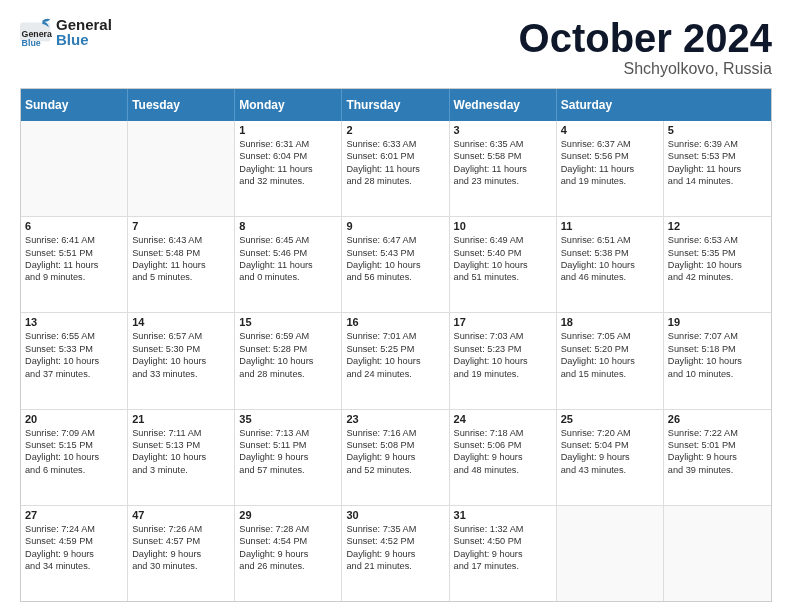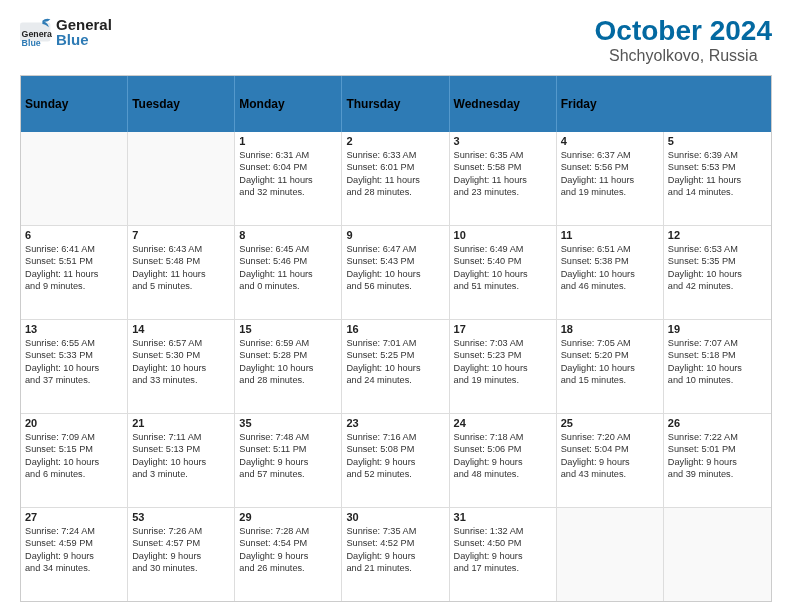--- a/index.html
+++ b/index.html
@@ -20,46 +20,45 @@
     .header {
       display: flex;
       justify-content: space-between;
       align-items: flex-start;
       margin-bottom: 10px;
     }
     .title-block {
       text-align: right;
     }
     .month-title {
-      font-size: 28px;
-      font-weight: bold;
-      color: #0369a1;
+      font-size: 40px;
+      font-weight: bold;
+      color: #0f172a;
       line-height: 1.1;
     }
     .location {
       font-size: 16px;
       color: #555;
-      text-align: center;
     }
     .calendar {
       flex: 1;
       display: flex;
       flex-direction: column;
       border: 1px solid #ccc;
     }
     .cal-header {
       display: grid;
       grid-template-columns: repeat(7, 1fr);
       background: #2e7bb5;
     }
     .cal-header-cell {
-      color: #000000;
+      color: #ffffff;
       font-size: 12px;
       font-weight: bold;
-      padding: 21px 4px;
+      padding: 9px 4px;
       text-align: left;
       border-right: 1px solid #5599cc;
     }
     .cal-header-cell:last-child { border-right: none; }
     .cal-body {
       display: flex;
       flex-direction: column;
       flex: 1;
     }
     .cal-row {
@@ -145,21 +144,21 @@
     </div>
   </div>
 
   <div class="calendar">
     <div class="cal-header">
       <div class="cal-header-cell">Sunday</div>
       <div class="cal-header-cell">Tuesday</div>
       <div class="cal-header-cell">Monday</div>
       <div class="cal-header-cell">Thursday</div>
       <div class="cal-header-cell">Wednesday</div>
-      <div class="cal-header-cell">Friday</div>
+      <div class="cal-header-cell">Saturday</div>
     </div>
     <div class="cal-body" id="cal-body">
     <div class="cal-row">
           <div class="cal-cell empty"></div>
           <div class="cal-cell empty"></div>
           <div class="cal-cell">
             <span class="day-num">1</span>
             <span class="cell-line">Sunrise: 6:31 AM</span>
             <span class="cell-line">Sunset: 6:04 PM</span>
             <span class="cell-line">Daylight: 11 hours</span>
@@ -306,21 +305,21 @@
           </div>
           <div class="cal-cell">
             <span class="day-num">21</span>
             <span class="cell-line">Sunrise: 7:11 AM</span>
             <span class="cell-line">Sunset: 5:13 PM</span>
             <span class="cell-line">Daylight: 10 hours</span>
             <span class="cell-line">and 3 minute.</span>
           </div>
           <div class="cal-cell">
             <span class="day-num">35</span>
-            <span class="cell-line">Sunrise: 7:48 AM</span>
+            <span class="cell-line">Sunrise: 7:13 AM</span>
             <span class="cell-line">Sunset: 5:11 PM</span>
             <span class="cell-line">Daylight: 9 hours</span>
             <span class="cell-line">and 57 minutes.</span>
           </div>
           <div class="cal-cell">
             <span class="day-num">23</span>
             <span class="cell-line">Sunrise: 7:16 AM</span>
             <span class="cell-line">Sunset: 5:08 PM</span>
             <span class="cell-line">Daylight: 9 hours</span>
             <span class="cell-line">and 52 minutes.</span>
@@ -349,21 +348,21 @@
         </div>
         <div class="cal-row">
           <div class="cal-cell">
             <span class="day-num">27</span>
             <span class="cell-line">Sunrise: 7:24 AM</span>
             <span class="cell-line">Sunset: 4:59 PM</span>
             <span class="cell-line">Daylight: 9 hours</span>
             <span class="cell-line">and 34 minutes.</span>
           </div>
           <div class="cal-cell">
-            <span class="day-num">53</span>
+            <span class="day-num">47</span>
             <span class="cell-line">Sunrise: 7:26 AM</span>
             <span class="cell-line">Sunset: 4:57 PM</span>
             <span class="cell-line">Daylight: 9 hours</span>
             <span class="cell-line">and 30 minutes.</span>
           </div>
           <div class="cal-cell">
             <span class="day-num">29</span>
             <span class="cell-line">Sunrise: 7:28 AM</span>
             <span class="cell-line">Sunset: 4:54 PM</span>
             <span class="cell-line">Daylight: 9 hours</span>

